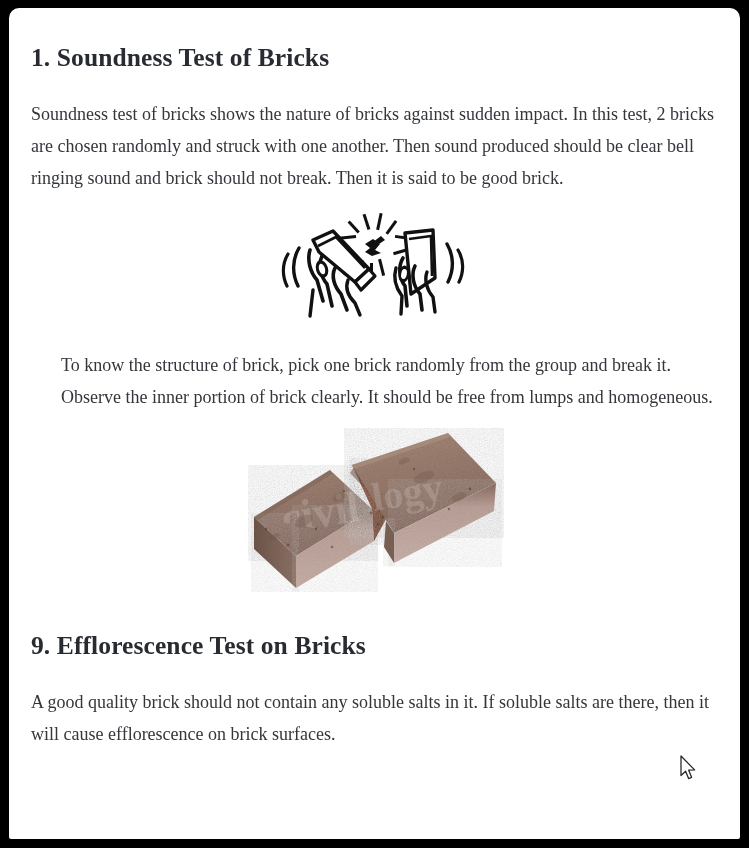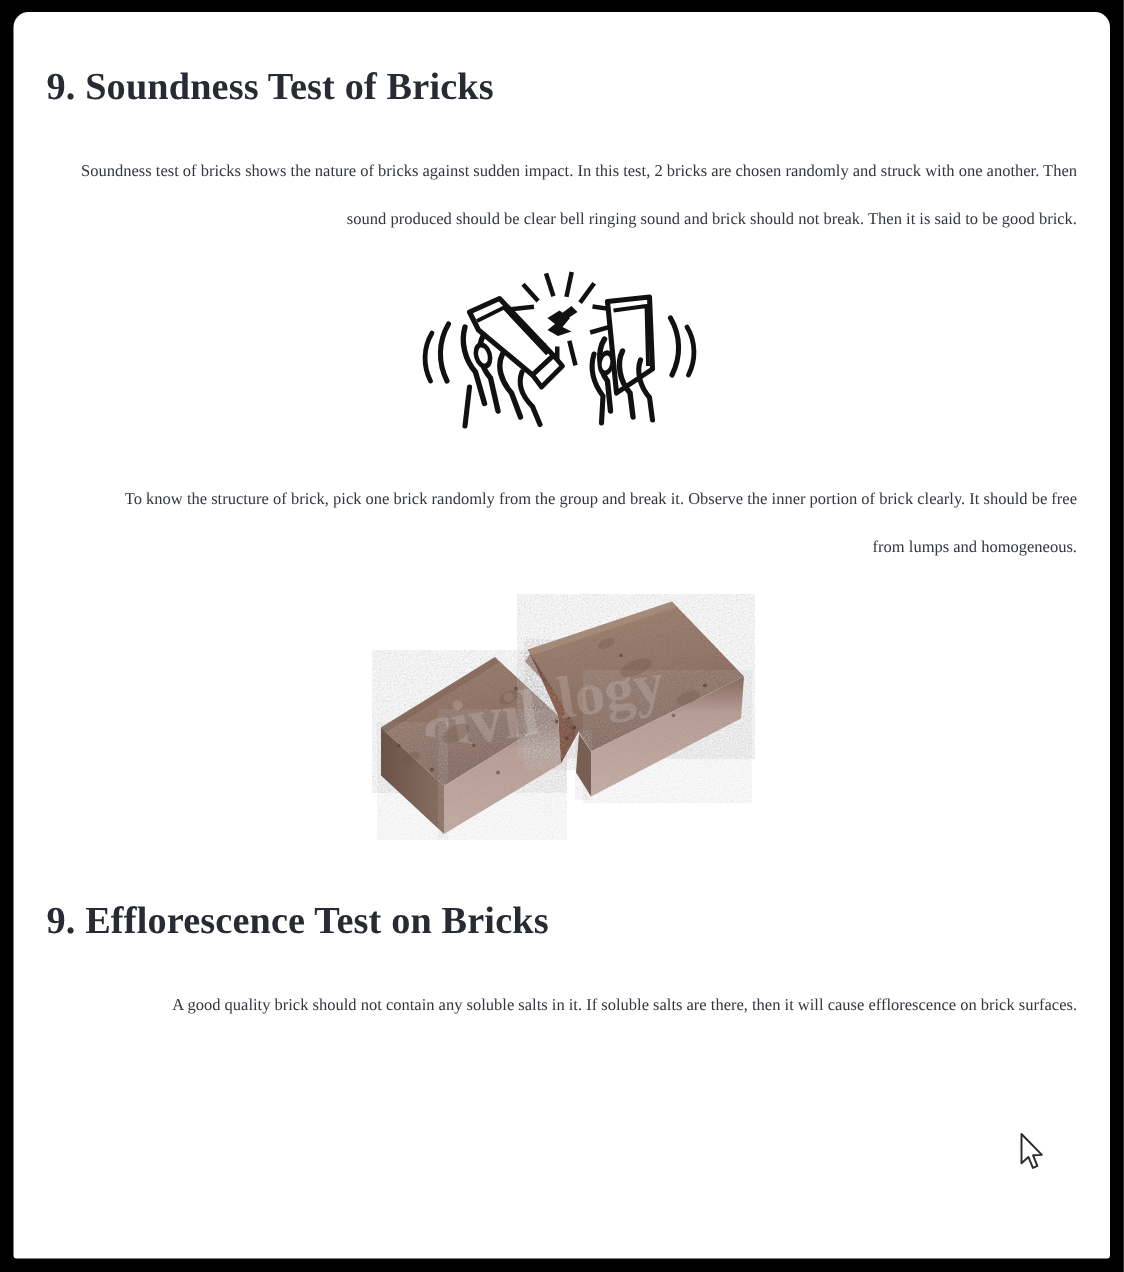--- a/index.html
+++ b/index.html
@@ -40,25 +40,25 @@
     font-family: "Liberation Serif", "DejaVu Serif", serif;
     font-weight: bold;
     font-size: 25.5px;
     line-height: 1.25;
     color: #282c32;
     letter-spacing: 0.1px;
     margin: 0;
   }
   .body-paragraph {
     font-family: "Liberation Serif", "DejaVu Serif", serif;
-    font-size: 11px;
+    font-size: 18px;
     line-height: 32px;
     color: #33363b;
     margin: 0;
-    text-align: right;
+    text-align: left;
   }
 
   #block-soundness-heading { padding-top: 34px; }
   #block-soundness-text    { padding-top: 24px; }
   #block-structure-heading { padding-top: 52px; }
   #block-structure-text    { padding-top: 23px; margin-left: 30px; }
   #block-efflorescence-heading { padding-top: 25px; }
   #block-efflorescence-text    { padding-top: 24px; }
 
   
@@ -93,21 +93,21 @@
     pointer-events: none;
   }
 </style>
 </head>
 <body>
 
 <div id="app-window">
   <div id="page-surface">
 
     <div id="block-soundness-heading">
-      <h2 class="section-heading">9. Soundness Test of Bricks</h2>
+      <h2 class="section-heading">1. Soundness Test of Bricks</h2>
     </div>
 
     <div id="block-soundness-text">
       <p class="body-paragraph">Soundness test of bricks shows the nature of bricks against sudden impact. In this test, 2 bricks are chosen randomly and struck with one another. Then sound produced should be clear bell ringing sound and brick should not break. Then it is said to be good brick.</p>
     </div>
 
     <figure id="figure-soundness">
       <svg id="soundness-illustration" width="195" height="120" viewBox="0 0 195 120" xmlns="http://www.w3.org/2000/svg" aria-hidden="true">
         <g fill="#111111">
 

